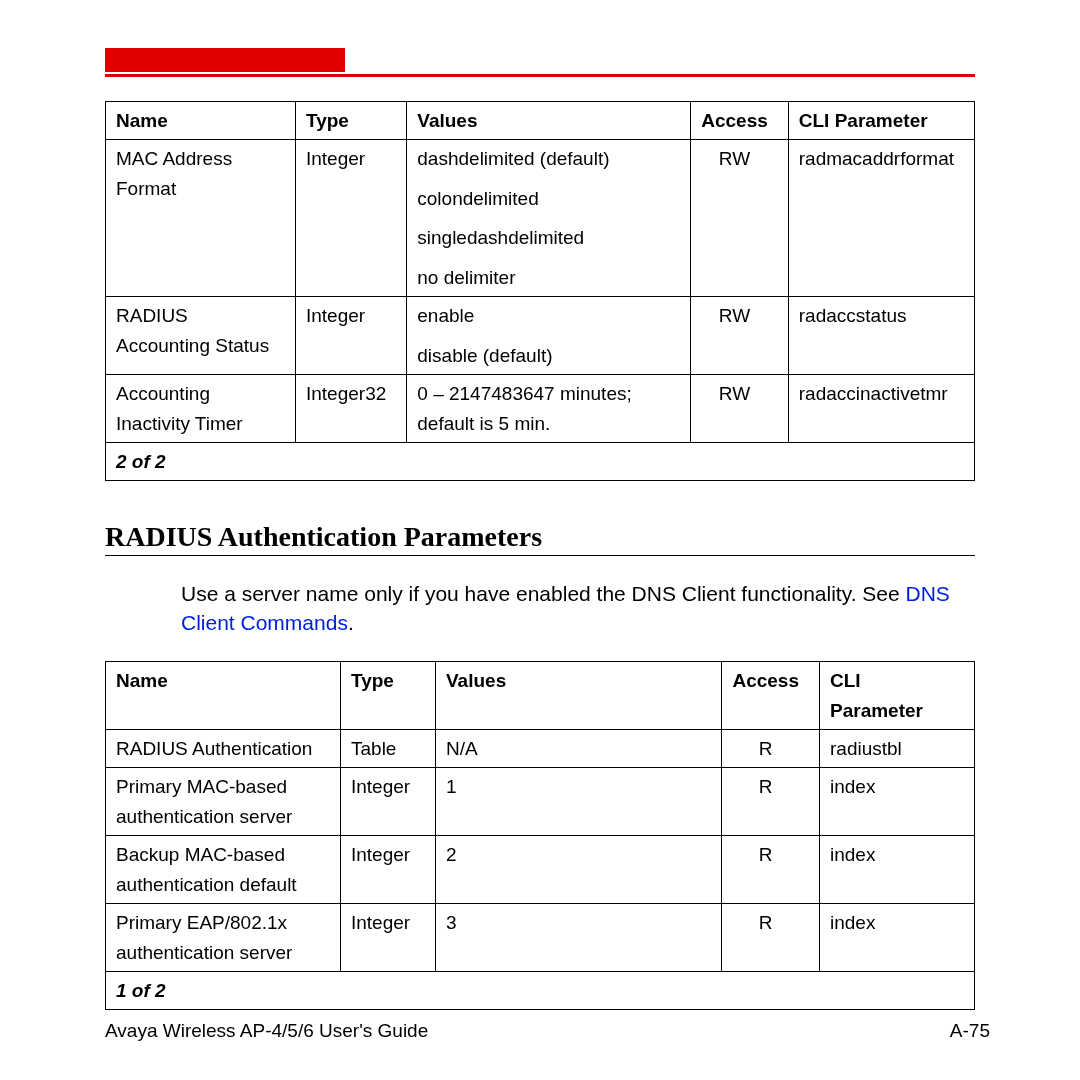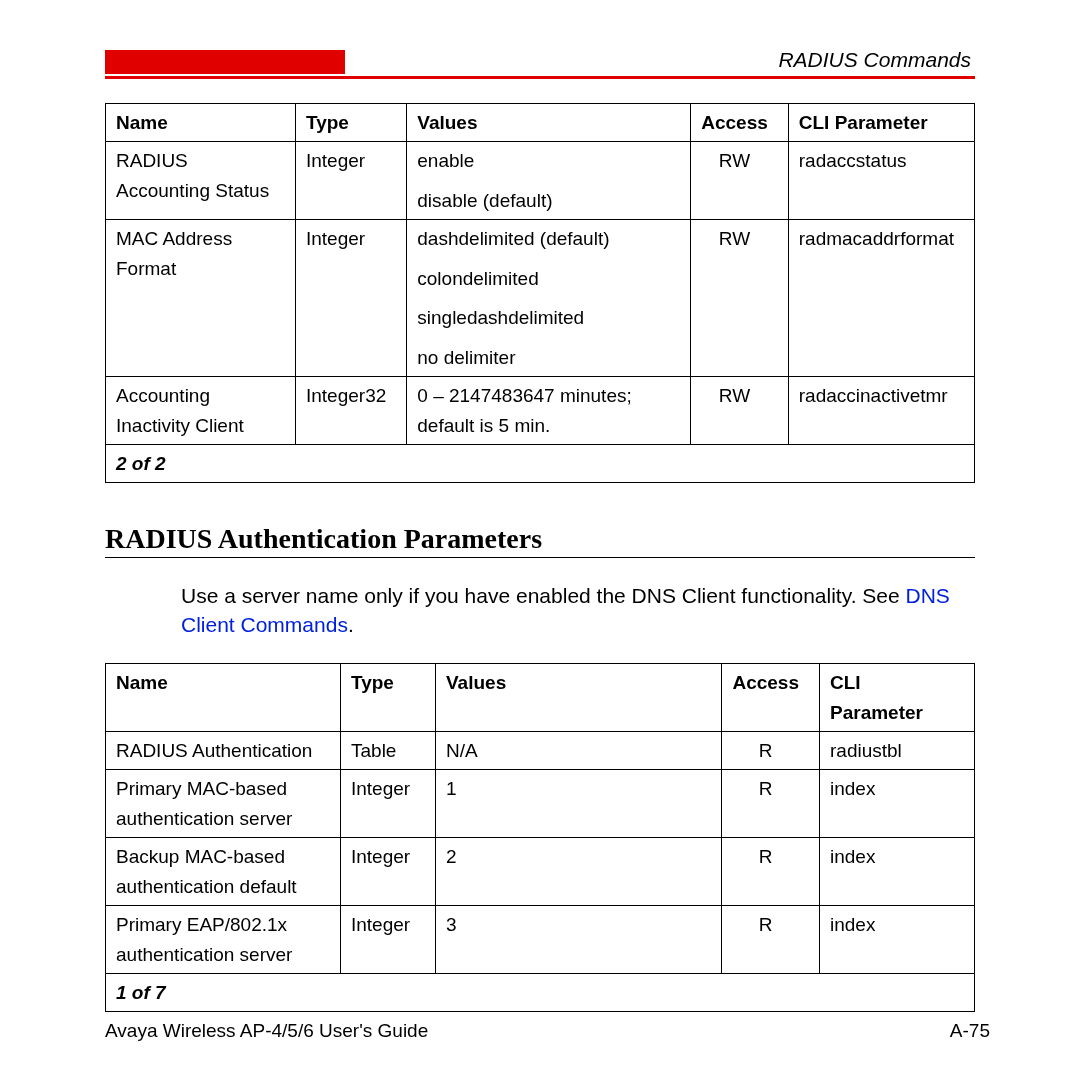--- a/index.html
+++ b/index.html
@@ -114,56 +114,55 @@
   .col-access2{ width: 85px; }
   .col-cli2   { width: 155px; }
 </style>
 </head>
 <body>
 
 <div class="page">
 
   <div class="header-row">
     <div class="red-bar"></div>
-    <div class="header-title">RADIUS Commands</div>
   </div>
 
   <table class="param">
     <tbody>
         <tr>
       <th class="col-name1">Name</th>
       <th class="col-type1">Type</th>
       <th class="col-values1">Values</th>
       <th class="col-access1">Access</th>
       <th class="col-cli1">CLI Parameter</th>
     </tr>
     <tr>
-      <td>RADIUS Accounting Status</td>
-      <td>Integer</td>
-      <td class="values-multi">
-        <span>enable</span>
-        <span>disable (default)</span>
-      </td>
-      <td class="center">RW</td>
-      <td>radaccstatus</td>
-    </tr>
-    <tr>
       <td>MAC Address Format</td>
       <td>Integer</td>
       <td class="values-multi">
         <span>dashdelimited (default)</span>
         <span>colondelimited</span>
         <span>singledashdelimited</span>
         <span>no delimiter</span>
       </td>
       <td class="center">RW</td>
       <td>radmacaddrformat</td>
     </tr>
     <tr>
-      <td>Accounting Inactivity Client</td>
+      <td>RADIUS Accounting Status</td>
+      <td>Integer</td>
+      <td class="values-multi">
+        <span>enable</span>
+        <span>disable (default)</span>
+      </td>
+      <td class="center">RW</td>
+      <td>radaccstatus</td>
+    </tr>
+    <tr>
+      <td>Accounting Inactivity Timer</td>
       <td>Integer32</td>
       <td class="values-multi2">
         <span>0 – 2147483647 minutes; default is 5 min.</span>
       </td>
       <td class="center">RW</td>
       <td>radaccinactivetmr</td>
     </tr>
     <tr>
       <td colspan="5" class="pager-cell">2 of 2</td>
     </tr>
@@ -208,21 +207,21 @@
       <td>index</td>
     </tr>
     <tr>
       <td>Primary EAP/802.1x authentication server</td>
       <td>Integer</td>
       <td>3</td>
       <td class="center">R</td>
       <td>index</td>
     </tr>
     <tr>
-      <td colspan="5" class="pager-cell">1 of 7</td>
+      <td colspan="5" class="pager-cell">1 of 2</td>
     </tr>
   </tbody>
     </table>
 
 </div>
 
 <div class="footer">
   <span>Avaya Wireless AP-4/5/6 User's Guide</span>
   <span>A-75</span>
 </div>

